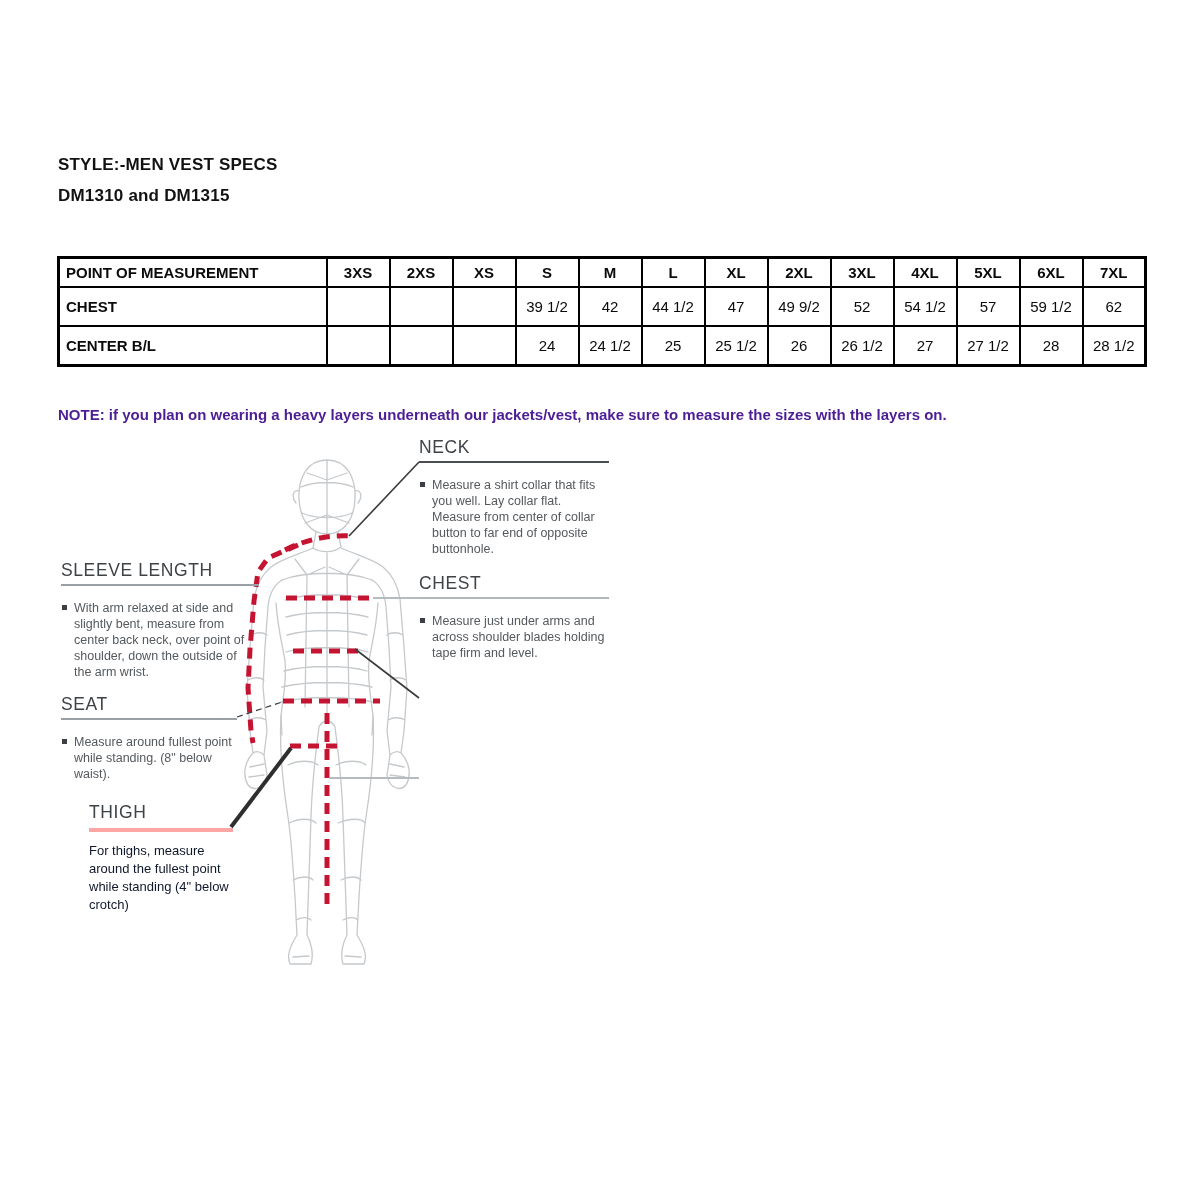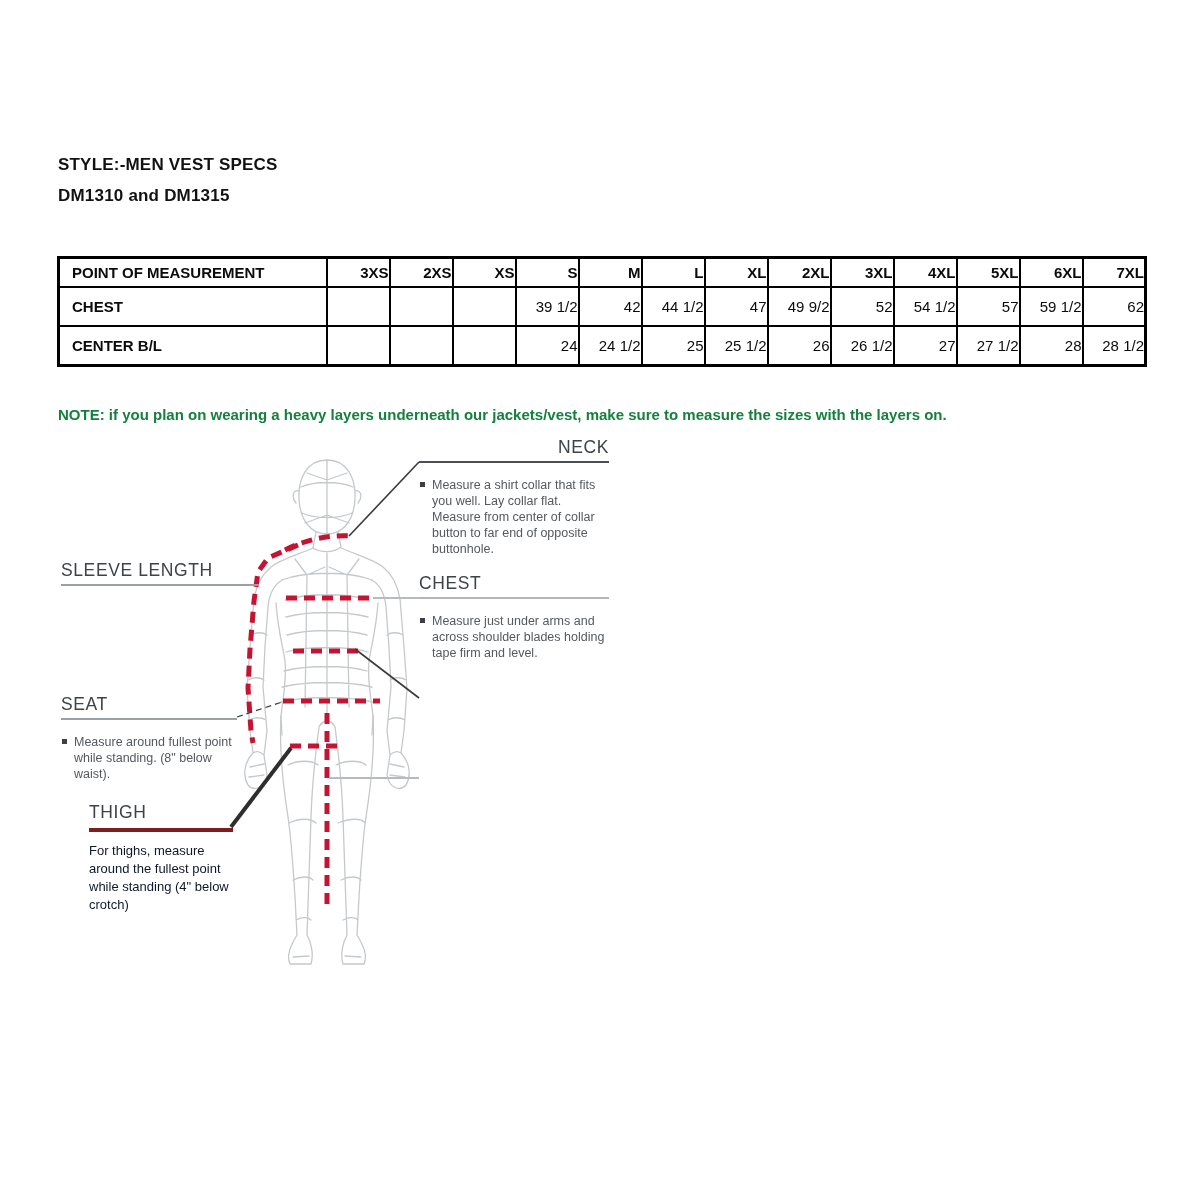--- a/index.html
+++ b/index.html
@@ -16,61 +16,61 @@
   
   .title-block{position:absolute;left:58px;top:149px;}
   .title-line{font-size:17px;font-weight:bold;color:#121212;line-height:31px;letter-spacing:.2px;}
   
   table.size-table{
     position:absolute;left:57px;top:256px;width:1088px;
     border-collapse:collapse;table-layout:fixed;
     border:3px solid #000;
   }
   .size-table th,.size-table td{
-    border:2px solid #000;font-size:15px;text-align:right;padding:0;color:#0b0b0b;
+    border:2px solid #000;font-size:15px;text-align:center;padding:0;color:#0b0b0b;
     overflow:hidden;white-space:nowrap;
   }
   .size-table th{font-weight:bold;height:27px;}
   .size-table td{height:37px;font-weight:normal;}
-  .size-table .lbl{text-align:left;padding-left:12px;font-weight:bold;}
+  .size-table .lbl{text-align:left;padding-left:6px;font-weight:bold;}
   
   .note{
     position:absolute;left:58px;top:391px;width:1110px;
-    font-size:15px;font-weight:bold;color:#15803d;
+    font-size:15px;font-weight:bold;color:#4c1d95;
   }
   
   .diagram{position:absolute;left:55px;top:435px;width:620px;height:580px;}
   .diagram svg{position:absolute;left:0;top:0;}
   .wire{fill:none;stroke:var(--wire);stroke-width:1.3;stroke-linejoin:round;stroke-linecap:round;}
   .redline{fill:none;stroke:var(--red);stroke-width:5;stroke-dasharray:11 7;}
   .cn-dark{fill:none;stroke:#3a3a3a;stroke-width:1.6;}
   .cn-gray{fill:none;stroke:#b7bbbe;stroke-width:2;}
   .cn-seat{fill:none;stroke:#3a3a3a;stroke-width:1.2;stroke-dasharray:6 4;}
   .cn-thigh{fill:none;stroke:#2e2e2e;stroke-width:4;}
   .callout{position:absolute;}
   .callout h3{
     margin:0;font-size:17.5px;font-weight:400;color:var(--heading);
     letter-spacing:.6px;line-height:20px;padding-bottom:4px;
     border-bottom:2px solid #9aa0a4;
   }
   .desc{display:flex;margin-top:14px;font-size:12.5px;line-height:16px;color:var(--desc);}
   .desc .txt{display:block;max-width:182px;}
   .bullet{width:5px;height:5px;background:#3c4044;margin:5px 7px 0 1px;flex:none;}
   .co-neck  {left:364px;top:2px;  width:190px;}
-  .co-neck h3{border-bottom-color:#4b4f53;text-align:right;}
+  .co-neck h3{border-bottom-color:#4b4f53;}
   .co-chest {left:364px;top:138px;width:190px;}
   .co-chest h3{border-bottom-color:#b3b7ba;}
   .co-waist {left:364px;top:238px;width:190px;}
   .co-waist h3{border-bottom-color:#9ca0a4;}
   .co-inseam{left:364px;top:318px;width:190px;}
   .co-inseam h3{border-bottom-color:#8c9093;}
   .co-sleeve{left:6px;  top:125px;width:198px;}
   .co-seat  {left:6px;  top:259px;width:176px;}
   .co-thigh {left:34px; top:367px;width:144px;}
-  .co-thigh h3{border-bottom:4px solid #7f1d1d;padding-bottom:6px;}
+  .co-thigh h3{border-bottom:4px solid #fca5a5;padding-bottom:6px;}
   .co-thigh .desc{margin-top:10px;font-size:13px;line-height:18px;color:#0f172a;}
   .co-thigh .desc .txt{max-width:172px;}
 </style>
 </head>
 <body>
 
 <div class="title-block">
   <div class="title-line">STYLE:-MEN VEST SPECS</div>
   <div class="title-line">DM1310 and DM1315</div>
 </div>
@@ -184,20 +184,24 @@
     <div class="desc">
       <span class="bullet"></span>
       <span class="txt">Measure just under arms and across shoulder blades holding tape firm and level.</span>
     </div>
   </div>
 
 
 
   <div class="callout co-sleeve">
     <h3>SLEEVE LENGTH</h3>
+    <div class="desc">
+      <span class="bullet"></span>
+      <span class="txt">With arm relaxed at side and slightly bent, measure from center back neck, over point of shoulder, down the outside of the arm wrist.</span>
+    </div>
   </div>
 
   <div class="callout co-seat">
     <h3>SEAT</h3>
     <div class="desc">
       <span class="bullet"></span>
       <span class="txt">Measure around fullest point while standing. (8" below waist).</span>
     </div>
   </div>
 

